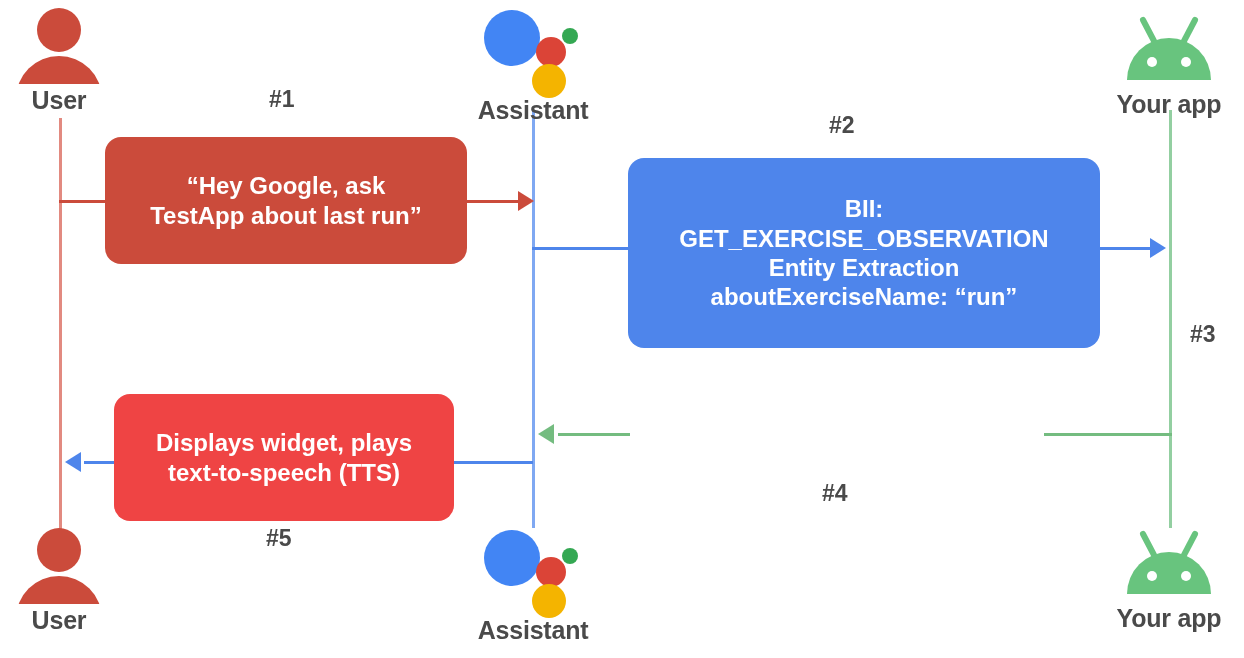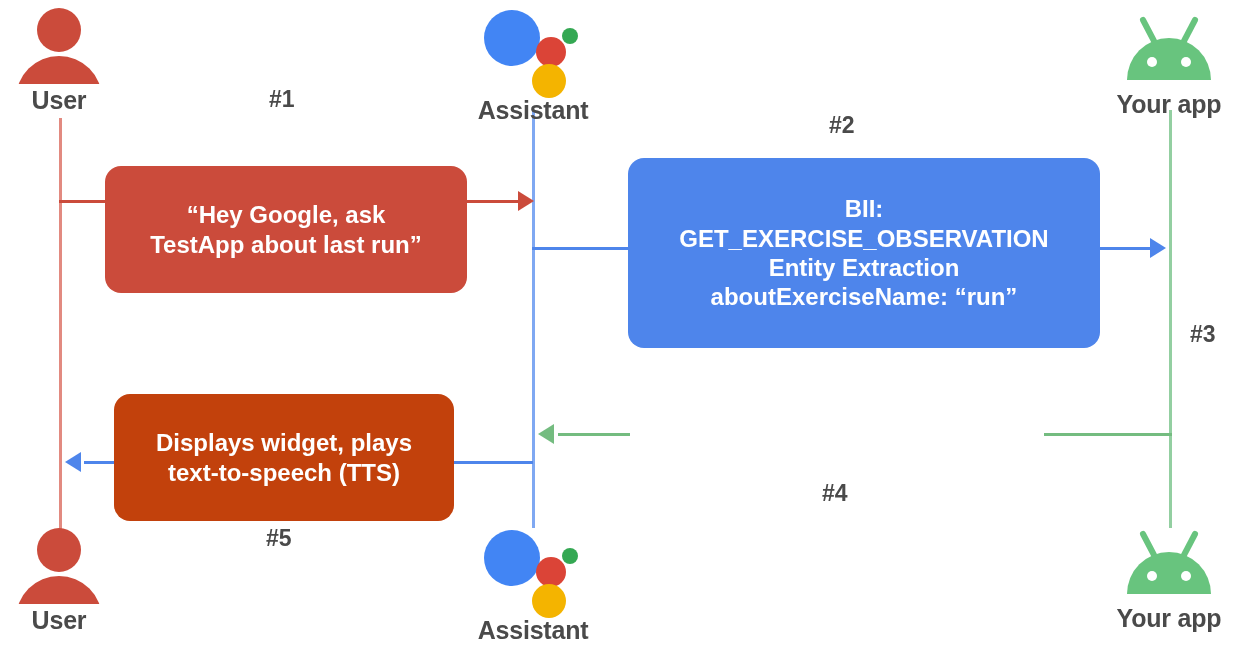--- a/index.html
+++ b/index.html
@@ -201,21 +201,21 @@
     </div>
     <div class="actor-label">Your app</div>
   </div>
 
   <div class="steplabel" style="left:269px; top:86px;">#1</div>
 
   <div class="hline" style="left:59px; top:200px; width:50px; background:#CB4B3B;"></div>
   <div class="hline" style="left:466px; top:200px; width:58px; background:#CB4B3B;"></div>
   <div class="arrowhead arrow-right" style="left:518px; top:191px; color:#CB4B3B;"></div>
 
-  <div class="msgbox" style="left:105px; top:137px; width:362px; height:127px; background:#CB4B3B; font-size:24px;margin-top:29px;">
+  <div class="msgbox" style="left:105px; top:137px; width:362px; height:127px; background:#CB4B3B; font-size:24px;">
     <span>“Hey Google, ask
 TestApp about last run”</span>
   </div>
 
   <div class="steplabel" style="left:829px; top:112px;">#2</div>
 
   <div class="hline" style="left:532px; top:247px; width:100px; background:#4E85EB;"></div>
   <div class="hline" style="left:1098px; top:247px; width:56px; background:#4E85EB;"></div>
   <div class="arrowhead arrow-right" style="left:1150px; top:238px; color:#4E85EB;"></div>
 
@@ -232,21 +232,21 @@
   <div class="hline" style="left:558px; top:433px; width:72px; background:#74BC80;"></div>
   <div class="arrowhead arrow-left" style="left:538px; top:424px; color:#74BC80;"></div>
 
 
   <div class="steplabel" style="left:822px; top:480px;">#4</div>
 
   <div class="hline" style="left:453px; top:461px; width:80px; background:#4E85EB;"></div>
   <div class="hline" style="left:84px; top:461px; width:31px; background:#4E85EB;"></div>
   <div class="arrowhead arrow-left" style="left:65px; top:452px; color:#4E85EB;"></div>
 
-  <div class="msgbox" style="left:114px; top:394px; width:340px; height:127px; background:#c2410c; font-size:24px;">
+  <div class="msgbox" style="left:114px; top:394px; width:340px; height:127px; background:#ef4444; font-size:24px;">
     <span>Displays widget, plays
 text-to-speech (TTS)</span>
   </div>
 
   <div class="steplabel" style="left:266px; top:525px;">#5</div>
 
   <div class="actor" style="left:-16px; top:528px;">
     <div class="user-glyph">
       <div class="user-head"></div>
       <div class="user-body"></div>

